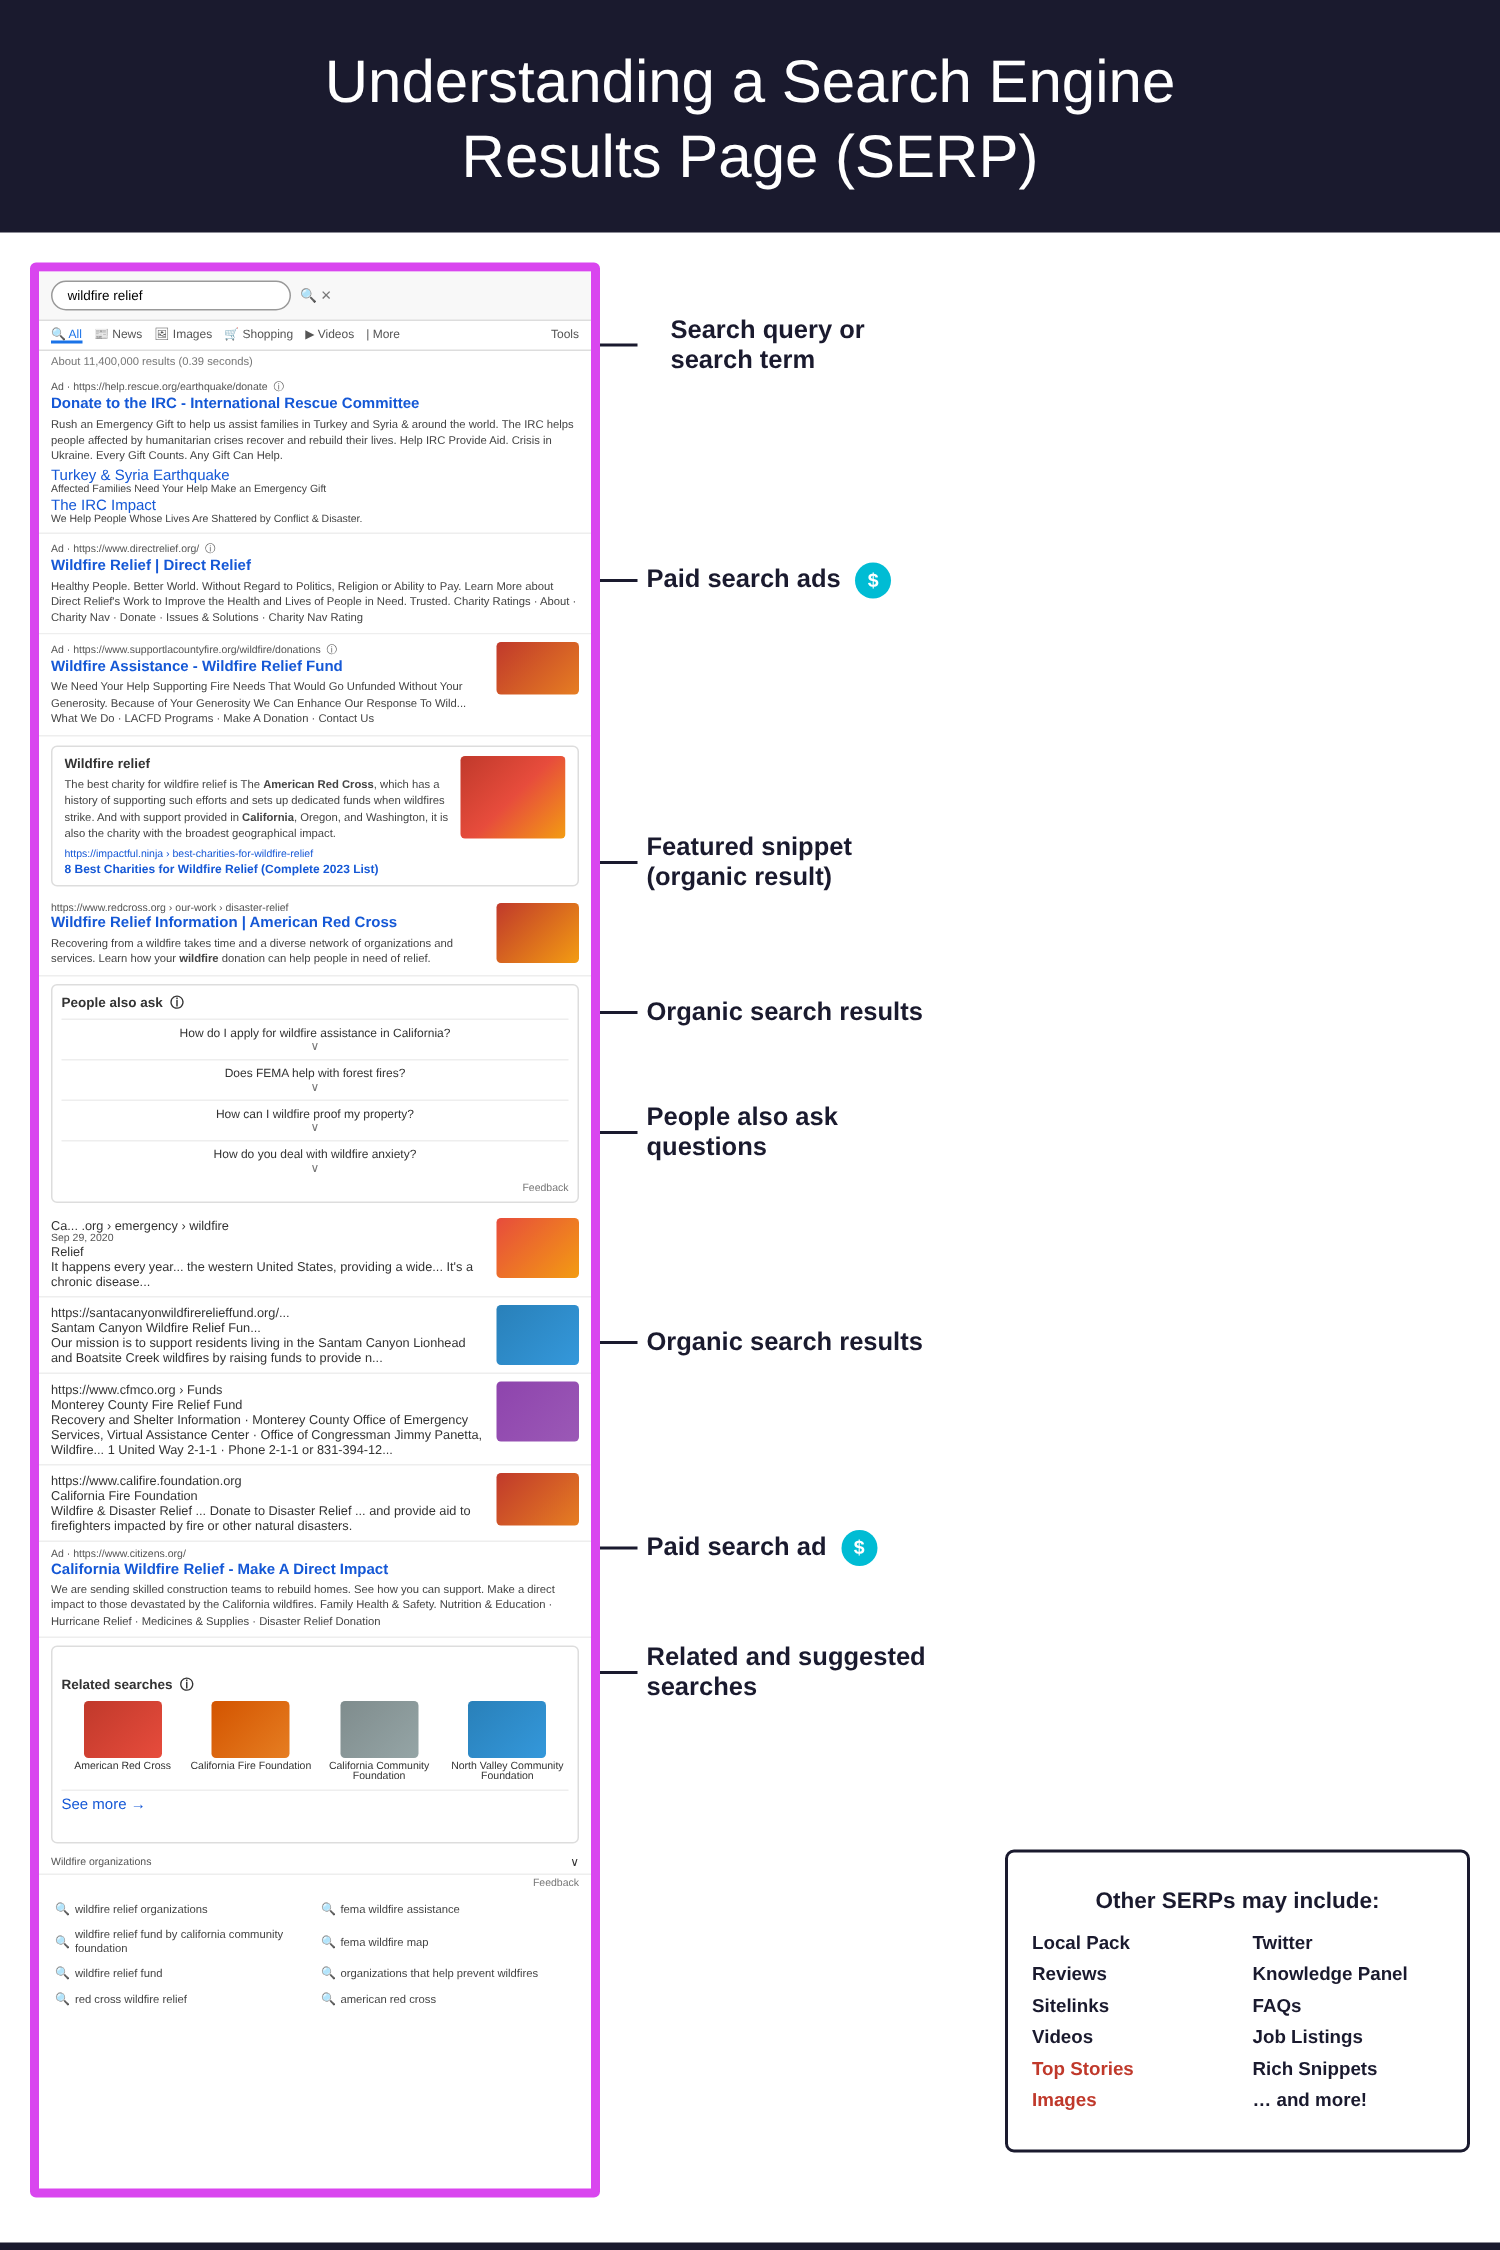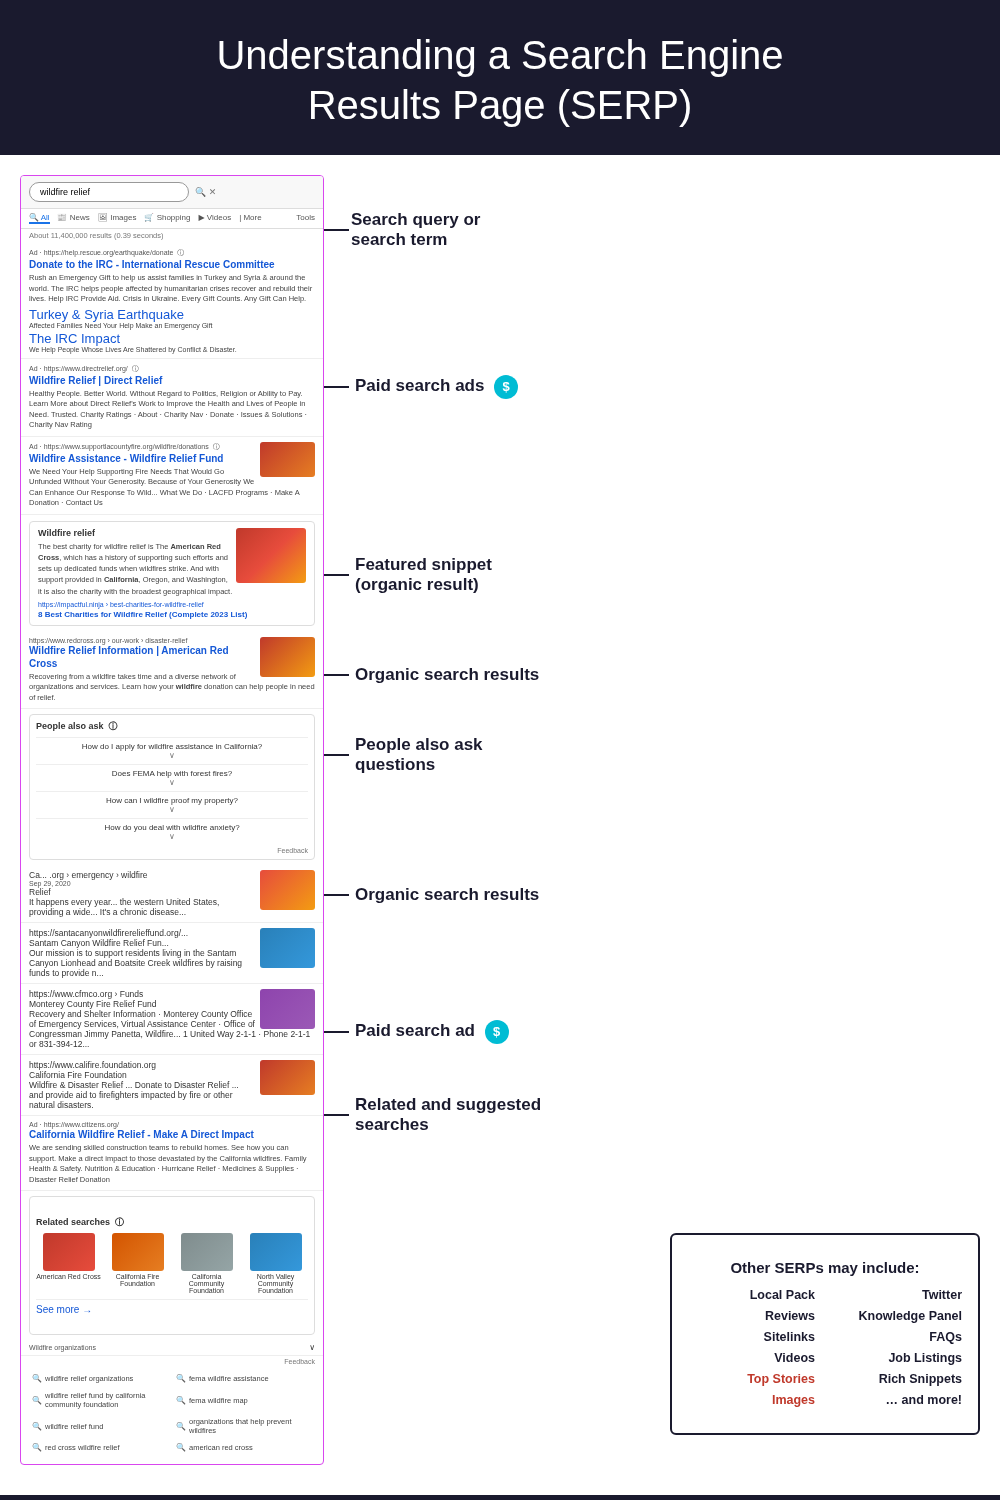--- a/index.html
+++ b/index.html
@@ -27,24 +27,24 @@
     
     .main-content {
       display: flex;
       padding: 20px 10px;
       gap: 0;
       position: relative;
     }
 
     
     .serp-panel {
-      width: 304px;
+      width: 380px;
       flex-shrink: 0;
       background: #fff;
-      border: 1px solid #d946ef;
+      border: 6px solid #d946ef;
       border-radius: 4px;
       font-size: 8.5px;
       color: #333;
       overflow: hidden;
       margin-left: 10px;
       position: relative;
       height: 1290px;
     }
 
     
@@ -85,21 +85,21 @@
       padding: 5px 8px;
       border-bottom: 1px solid #eee;
       background: #fff;
     }
     .serp-ad-label {
       font-size: 7px;
       color: #555;
     }
     .serp-ad-title { font-size: 10px; color: #1558d6; font-weight: 600; line-height: 1.3; }
     .serp-ad-desc { font-size: 7.5px; color: #444; line-height: 1.4; margin-top: 2px; }
-    .serp-ad-sub { font-size: 13px; color: #1558d6; margin-top: 2px; }
+    .serp-ad-sub { font-size: 10px; color: #1558d6; margin-top: 2px; }
 
     
     .featured-snippet {
       padding: 6px 8px;
       border: 1px solid #ddd;
       margin: 6px 8px;
       border-radius: 4px;
       background: #fff;
     }
     .featured-snippet h4 { font-size: 9px; color: #333; font-weight: 700; margin-bottom: 3px; }
@@ -284,21 +284,20 @@
       font-size: 15px;
       font-weight: 900;
       color: #1a1a2e;
       margin-bottom: 10px;
       text-align: center;
     }
     .other-serps-grid {
       display: grid;
       grid-template-columns: 1fr 1fr;
       gap: 3px 20px;
-      text-align: right;
     }
     .other-serp-item {
       font-size: 12.5px;
       font-weight: 700;
       color: #1a1a2e;
       padding: 2px 0;
     }
     .other-serp-item.highlight { color: #c0392b; }
 
     
@@ -525,21 +524,21 @@
       <div class="serp-search-item">
         <span class="search-icon-q">🔍</span>
         <span>american red cross</span>
       </div>
     </div>
 
   </div>
 
   <div class="annotations-panel" style="position:relative;min-height:1290px;">
 
-    <div style="position:absolute;top:35px;left:0;display:flex;align-items:center;gap:2px;">
+    <div style="position:absolute;top:35px;left:0;display:flex;align-items:center;gap:22px;">
       <div style="width:25px;height:2px;background:#1a1a2e;"></div>
       <div class="annotation-text">Search query or<br>search term</div>
     </div>
 
     <div style="position:absolute;top:200px;left:0;display:flex;align-items:center;gap:6px;">
       <div style="width:25px;height:2px;background:#1a1a2e;"></div>
       <div class="annotation-text">
         Paid search ads
         <span class="teal-badge">$</span>
       </div>

